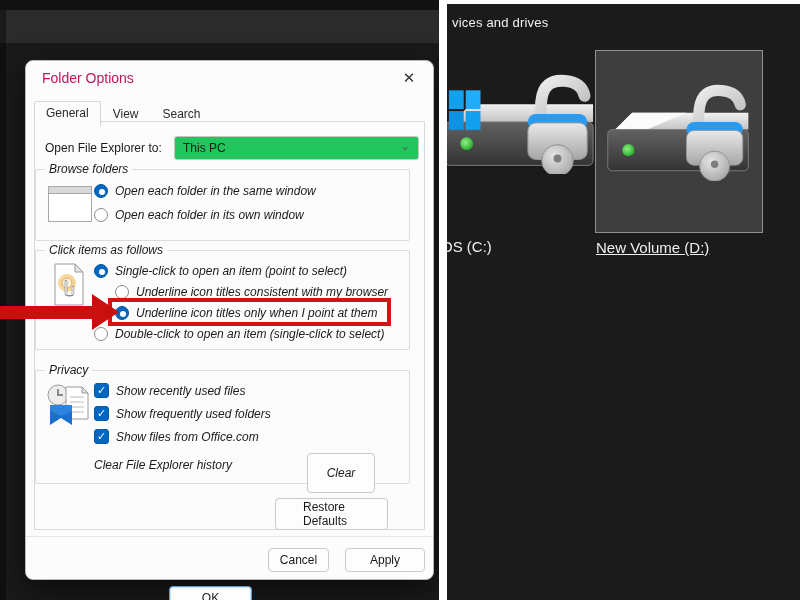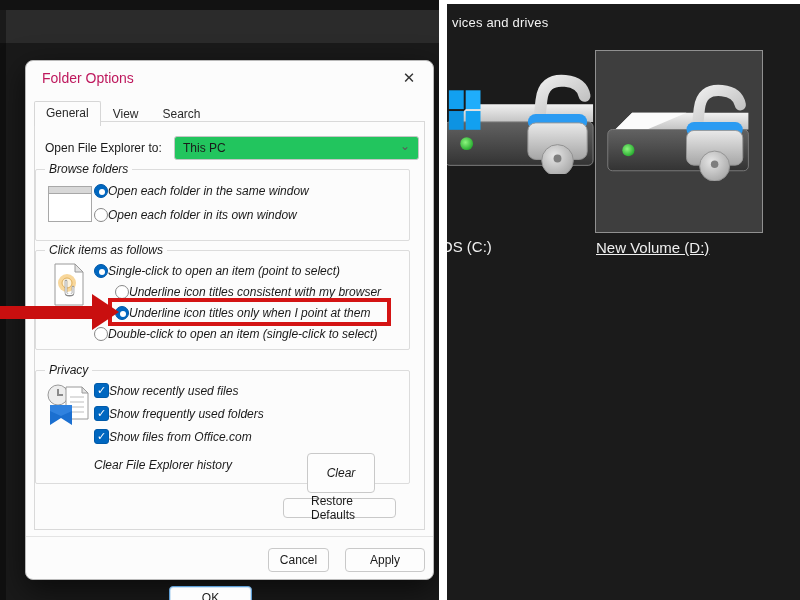--- a/index.html
+++ b/index.html
@@ -35,21 +35,21 @@
   .open-label{width:119px;}
   .combo{position:absolute;left:129px;top:0;width:245px;height:24px;border:1px solid #c6c6c6;border-radius:3px;
     background:#22c55e;display:flex;align-items:center;padding:0 8px;box-sizing:border-box;justify-content:space-between;}
   .combo .chev{color:#5a5a5a;font-size:12px;margin-top:-4px;}
   
   .group{position:absolute;left:0;width:373px;border:1px solid #dcdcdc;border-radius:2px;font-style:italic;}
   .group .legend{position:absolute;top:-8px;left:9px;background:#fcfcfc;padding:0 4px;color:#1a1a1a;}
   .g-browse{top:47px;height:70px;}
   .g-click{top:128px;height:98px;}
   .g-privacy{top:248px;height:112px;}
-  .opt-row{position:absolute;display:flex;align-items:center;height:15px;}
+  .opt-row{position:absolute;display:flex;align-items:center;gap:7px;height:15px;}
   
   .radio{width:14px;height:14px;border-radius:50%;box-sizing:border-box;background:#fff;border:1px solid #898989;flex:0 0 auto;position:relative;}
   .radio.sel{background:#0067c0;border-color:#0058a8;}
   .radio.sel::after{content:"";position:absolute;left:4px;top:4px;width:6px;height:6px;border-radius:50%;background:#fff;}
   .cbx{width:15px;height:15px;border-radius:3px;background:#0067c0;border:1px solid #005aa9;box-sizing:border-box;
     color:#fff;font-size:11px;line-height:13px;text-align:center;flex:0 0 auto;}
   
   .hl-box{position:absolute;left:73px;top:176px;width:283px;height:28px;border:4px solid #d41414;box-sizing:border-box;z-index:4;}
   .arrow{position:absolute;z-index:6;}
   .arrow .shaft{position:absolute;left:0;top:306px;width:92px;height:13px;background:#c90f0f;}
@@ -57,21 +57,21 @@
     border-top:18px solid transparent;border-bottom:18px solid transparent;border-left:27px solid #c90f0f;}
   
   .win-icon{position:absolute;left:12px;top:16px;width:44px;height:36px;border:1px solid #a8a8a8;background:#fff;box-sizing:border-box;}
   .win-icon::before{content:"";position:absolute;left:0;top:0;right:0;height:6px;background:#d8d8d8;border-bottom:1px solid #a8a8a8;}
   .icon-abs{position:absolute;}
   
   .btn{position:absolute;border:1px solid #c9c9c9;background:#fdfdfd;border-radius:4px;
     display:flex;align-items:center;justify-content:center;font-size:12px;color:#1a1a1a;box-sizing:border-box;}
   .btn.focus{border:1.5px solid #5f9fd6;box-shadow:0 0 0 1px #cfe4f5 inset;margin-top:38px;}
   .clear-btn{left:271px;top:82px;width:68px;height:40px;}
-  .restore-btn{left:248px;top:376px;width:113px;height:20px;padding-left:27px;}
+  .restore-btn{left:240px;top:376px;width:113px;height:32px;padding-left:27px;}
   .footer-sep{position:absolute;left:0;right:0;top:475px;height:1px;background:#e4e4e4;}
   .btn-ok{left:143px;top:487px;width:83px;height:24px;}
   .btn-cancel{left:242px;top:487px;width:61px;height:24px;}
   .btn-apply{left:319px;top:487px;width:80px;height:24px;}
   .clear-label{position:absolute;left:58px;top:87px;}
   
   .right-panel{position:absolute;left:447px;top:0;width:353px;height:600px;background:#1b1b1b;overflow:hidden;}
   .drives-header{position:absolute;left:5px;top:15px;font-size:13px;color:#f2f2f2;letter-spacing:.2px;}
   .tile{position:absolute;top:50px;height:183px;}
   .tile-c{left:-6px;width:150px;}

